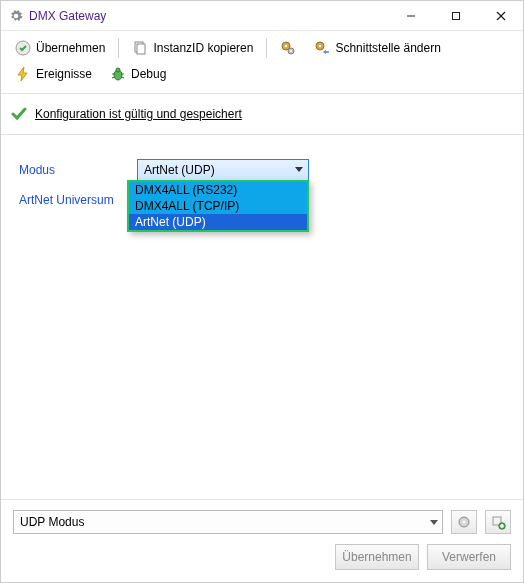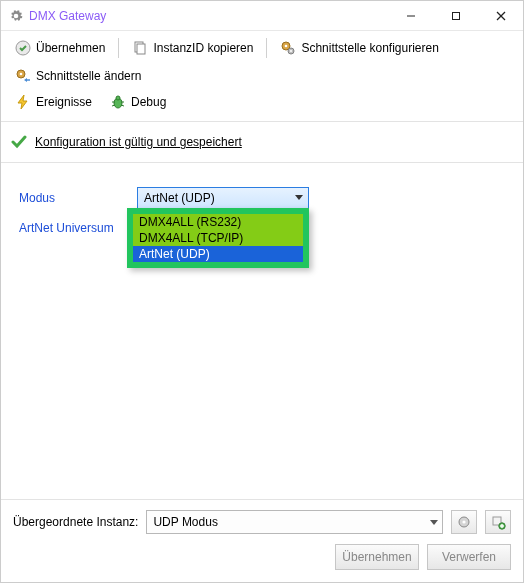--- a/index.html
+++ b/index.html
@@ -1,40 +1,40 @@
 <!DOCTYPE html>
 <html><head>
 <meta charset="utf-8">
 <style>
   * { box-sizing: border-box; }
   html, body { margin: 0; padding: 0; font-family: "Segoe UI", Tahoma, sans-serif; font-size: 12px; color: #000; background: #fff; }
   .window { width: 524px; height: 583px; display: flex; flex-direction: column; border: 1px solid #ccc; }
   .titlebar { height: 30px; display: flex; align-items: center; padding: 0 0 0 8px; border-bottom: 1px solid #e8e8e8; }
-  .titlebar .title { font-size: 12px; color: #8b5cf6; flex: 1; display: flex; align-items: center; gap: 6px; }
+  .titlebar .title { font-size: 12px; color: #4c1d95; flex: 1; display: flex; align-items: center; gap: 6px; }
   .titleicon { width: 14px; height: 14px; }
   .winbtns { display: flex; height: 100%; }
   .winbtn { width: 45px; height: 100%; display: flex; align-items: center; justify-content: center; background: transparent; border: none; }
   .winbtn svg { width: 10px; height: 10px; }
 
   .toolbar { display: flex; flex-wrap: wrap; align-items: center; padding: 4px 6px 0 6px; gap: 2px; }
   .toolbar-row2 { display: flex; align-items: center; padding: 0 6px 6px 6px; gap: 2px; border-bottom: 1px solid #e3e3e3; }
   .tbtn { display: inline-flex; align-items: center; gap: 5px; padding: 4px 7px; border: 1px solid transparent; border-radius: 3px; white-space: nowrap; cursor: default; }
   .tsep { width: 1px; height: 20px; background: #d0d0d0; margin: 0 3px; }
   .ticon { width: 16px; height: 16px; flex: 0 0 16px; }
 
   .status-row { display: flex; align-items: center; gap: 8px; padding: 12px 10px; border-bottom: 1px solid #e3e3e3; text-decoration: underline; }
 
   .content { flex: 1; position: relative; padding: 24px 18px 18px 18px; }
   .form-row { display: flex; align-items: center; margin-bottom: 12px; }
   .form-label { width: 108px; color: #1d4ed8; }
   .select-wrap { position: relative; width: 182px; padding-left: 10px; }
   .select-open { width: 100%; height: 22px; border: 1px solid #2b7de1; background: linear-gradient(#e6f2ff, #cfe6ff); display: flex; align-items: center; padding: 0 0 0 6px; position: relative; }
   .select-open .sel-text { flex: 1; font-size: 12px; }
   .select-open .chev { width: 18px; height: 100%; display: flex; align-items: center; justify-content: center; }
-  .dropdown { position: absolute; left: 0; top: 21px; width: 100%; border: 6px solid #22c55e; background: #84cc16; box-shadow: 3px 3px 6px rgba(0,0,0,0.25); z-index: 10; }
+  .dropdown { position: absolute; left: 0; top: 21px; width: 100%; border: 2px solid #22c55e; background: #0ea5e9; box-shadow: 3px 3px 6px rgba(0,0,0,0.25); z-index: 10; }
   .dropdown div { padding: 1px 6px; font-size: 12px; }
   .dropdown .selected { background: #1a63d9; color: #fff; }
 
   .footer { padding: 10px 12px 12px 12px; border-top: 1px solid #e3e3e3; display: flex; flex-direction: column; gap: 10px; }
   .parent-row { display: flex; align-items: center; gap: 8px; }
   .parent-row .plabel { white-space: nowrap; }
   .parent-select { flex: 1; height: 24px; border: 1px solid #b8b8b8; background: #fdfdfd; display: flex; align-items: center; padding: 0 6px; position: relative; }
   .parent-select .chev { position: absolute; right: 4px; top: 50%; transform: translateY(-50%); }
   .iconbtn { width: 26px; height: 24px; border: 1px solid #c6c6c6; background: linear-gradient(#fcfcfc,#e9e9e9); display: flex; align-items: center; justify-content: center; }
 
@@ -92,21 +92,20 @@
       <span>InstanzID kopieren</span>
     </div>
     <div class="tsep"></div>
     <div class="tbtn">
       <svg class="ticon" viewBox="0 0 16 16">
           <circle cx="6" cy="6" r="4" fill="#d9a546" stroke="#9a6f20"></circle>
           <circle cx="6" cy="6" r="1.3" fill="#fff"></circle>
           <circle cx="11" cy="11" r="3" fill="#bfbfbf" stroke="#808080"></circle>
           <circle cx="11" cy="11" r="1" fill="#fff"></circle>
         </svg>
-      <span>Schnittstelle konfigurieren</span>
     </div>
     <div class="tbtn">
       <svg class="ticon" viewBox="0 0 16 16">
           <circle cx="6" cy="6" r="4" fill="#d9a546" stroke="#9a6f20"></circle>
           <circle cx="6" cy="6" r="1.3" fill="#fff"></circle>
           <path d="M9 12l3-2v1.3h3v1.4h-3V14z" fill="#4a8cd6"></path>
         </svg>
       <span>Schnittstelle ändern</span>
     </div>
   </div>
@@ -157,21 +156,20 @@
         </div>
       </div>
     </div>
     <div class="form-row">
       <div class="form-label">ArtNet Universum</div>
     </div>
   </div>
 
   <div class="footer">
     <div class="parent-row">
-      <span class="plabel">Übergeordnete Instanz:</span>
       <div class="parent-select">
         <span>UDP Modus</span>
         <span class="chev">
           <svg width="8" height="6" viewBox="0 0 8 6">
               <path d="M0 0l4 5 4-5z" fill="#555"></path>
             </svg>
         </span>
       </div>
       <div class="iconbtn">
         <svg class="ticon" viewBox="0 0 16 16">

